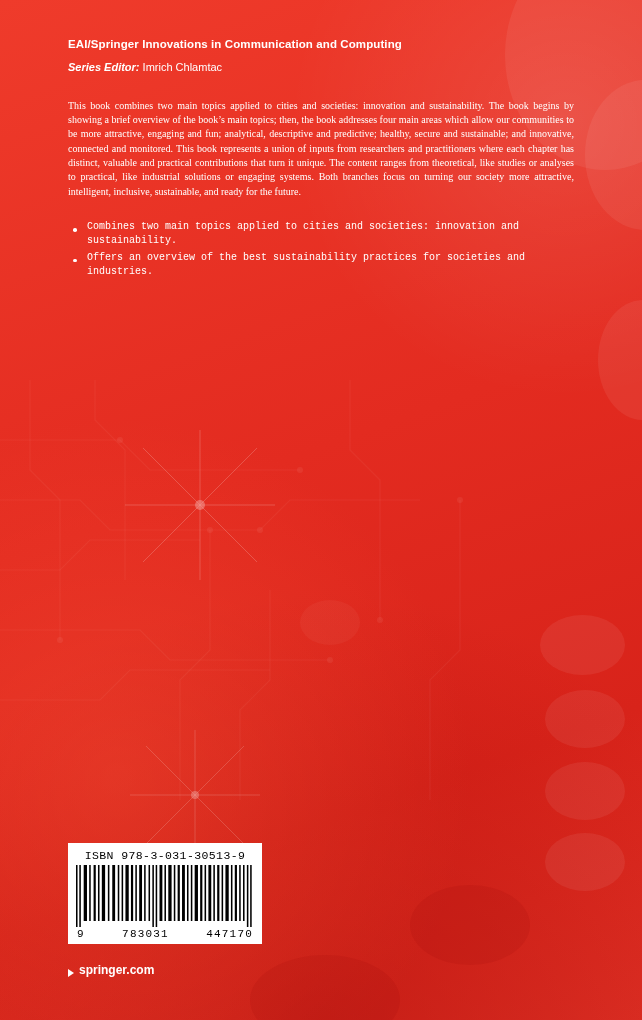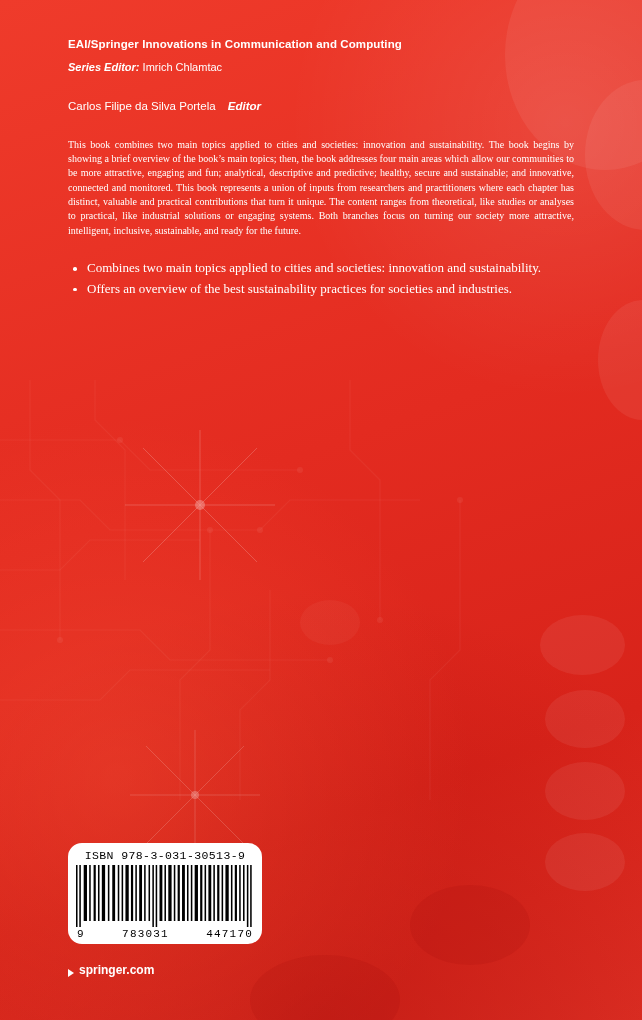--- a/index.html
+++ b/index.html
@@ -90,22 +90,22 @@
     font-size: 10px;
     line-height: 1.44;
     margin-top: 26px;
     text-align: justify;
     text-justify: inter-word;
   }
   .bullets {
     margin: 21px 0 0 0;
     padding: 0;
     list-style: none;
-    font-family: Liberation Serif, serif;
-    font-size: 13px;
+    font-family: Liberation Mono, monospace;
+    font-size: 10px;
     line-height: 1.42;
   }
   .bullets li {
     position: relative;
     padding-left: 19px;
     margin-bottom: 2px;
   }
   .bullets li::before {
     content: "";
     position: absolute;
@@ -118,21 +118,20 @@
   }
   
   .barcode-box {
     position: absolute;
     left: 68px;
     bottom: 76px;
     width: 178px;
     background: #ffffff;
     padding: 6px 8px 4px 8px;
     z-index: 6;
-    border-radius: 14px;
   }
   .isbn-text {
     font-family: "Liberation Mono", monospace;
     font-size: 11.5px;
     color: #000;
     text-align: center;
     letter-spacing: 0.4px;
     margin-bottom: 3px;
     white-space: nowrap;
   }
@@ -235,24 +234,20 @@
 
   <div class="content">
 
     <div class="series-line">EAI/Springer Innovations in Communication and Computing</div>
 
     <div class="series-editor">
       <span class="lbl">Series Editor:</span>
       <span>Imrich Chlamtac</span>
     </div>
 
-    <div class="editor-line">
-      <span>Carlos Filipe da Silva Portela</span>
-      <span class="role">Editor</span>
-    </div>
 
 
     <div class="blurb">This book combines two main topics applied to cities and societies: innovation and sustainability. The book begins by showing a brief overview of the book’s main topics; then, the book addresses four main areas which allow our communities to be more attractive, engaging and fun; analytical, descriptive and predictive; healthy, secure  and sustainable; and innovative, connected and monitored. This book represents a union of inputs from researchers and practitioners where each chapter has distinct, valuable and practical contributions that turn it unique. The content ranges from theoretical, like studies or analyses to practical, like industrial solutions or engaging systems. Both branches focus on turning our society more attractive, intelligent, inclusive, sustainable, and ready for the future.</div>
 
     <ul class="bullets">
       <li>Combines two main topics applied to cities and societies: innovation and sustainability.</li>
       <li>Offers an overview of the best sustainability practices for societies and industries.</li>
     </ul>
 
   </div>

